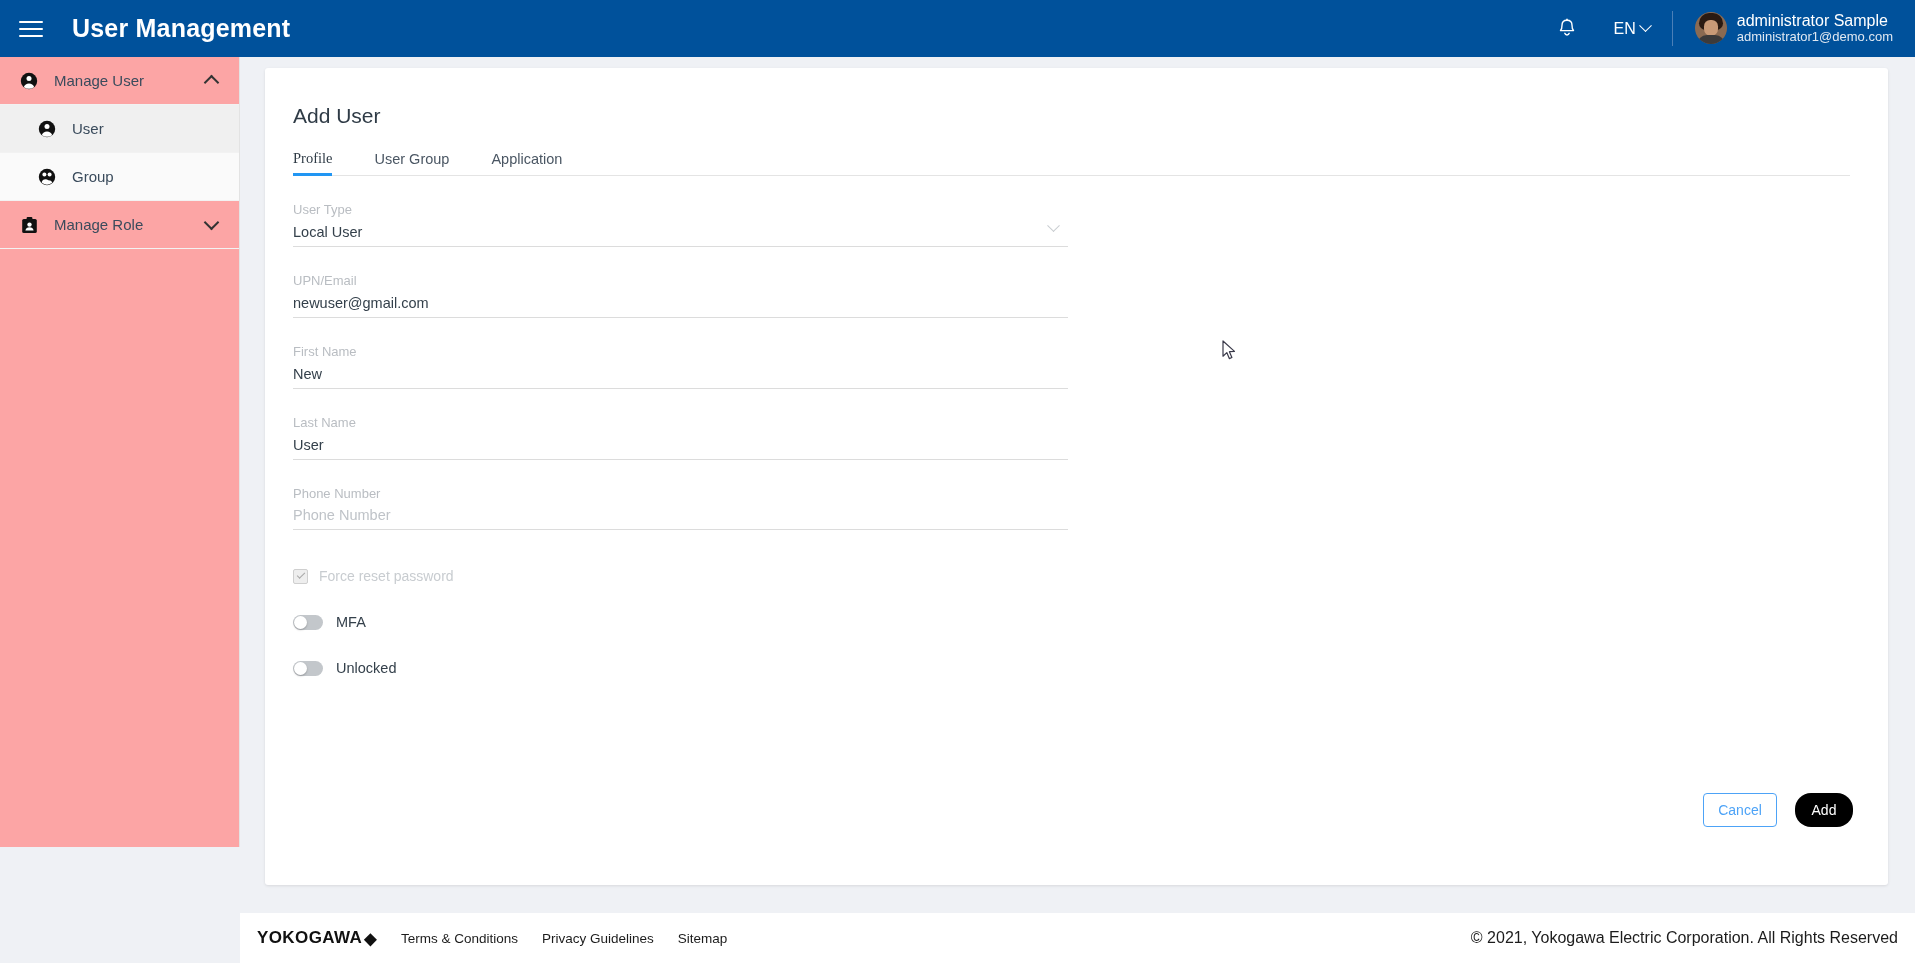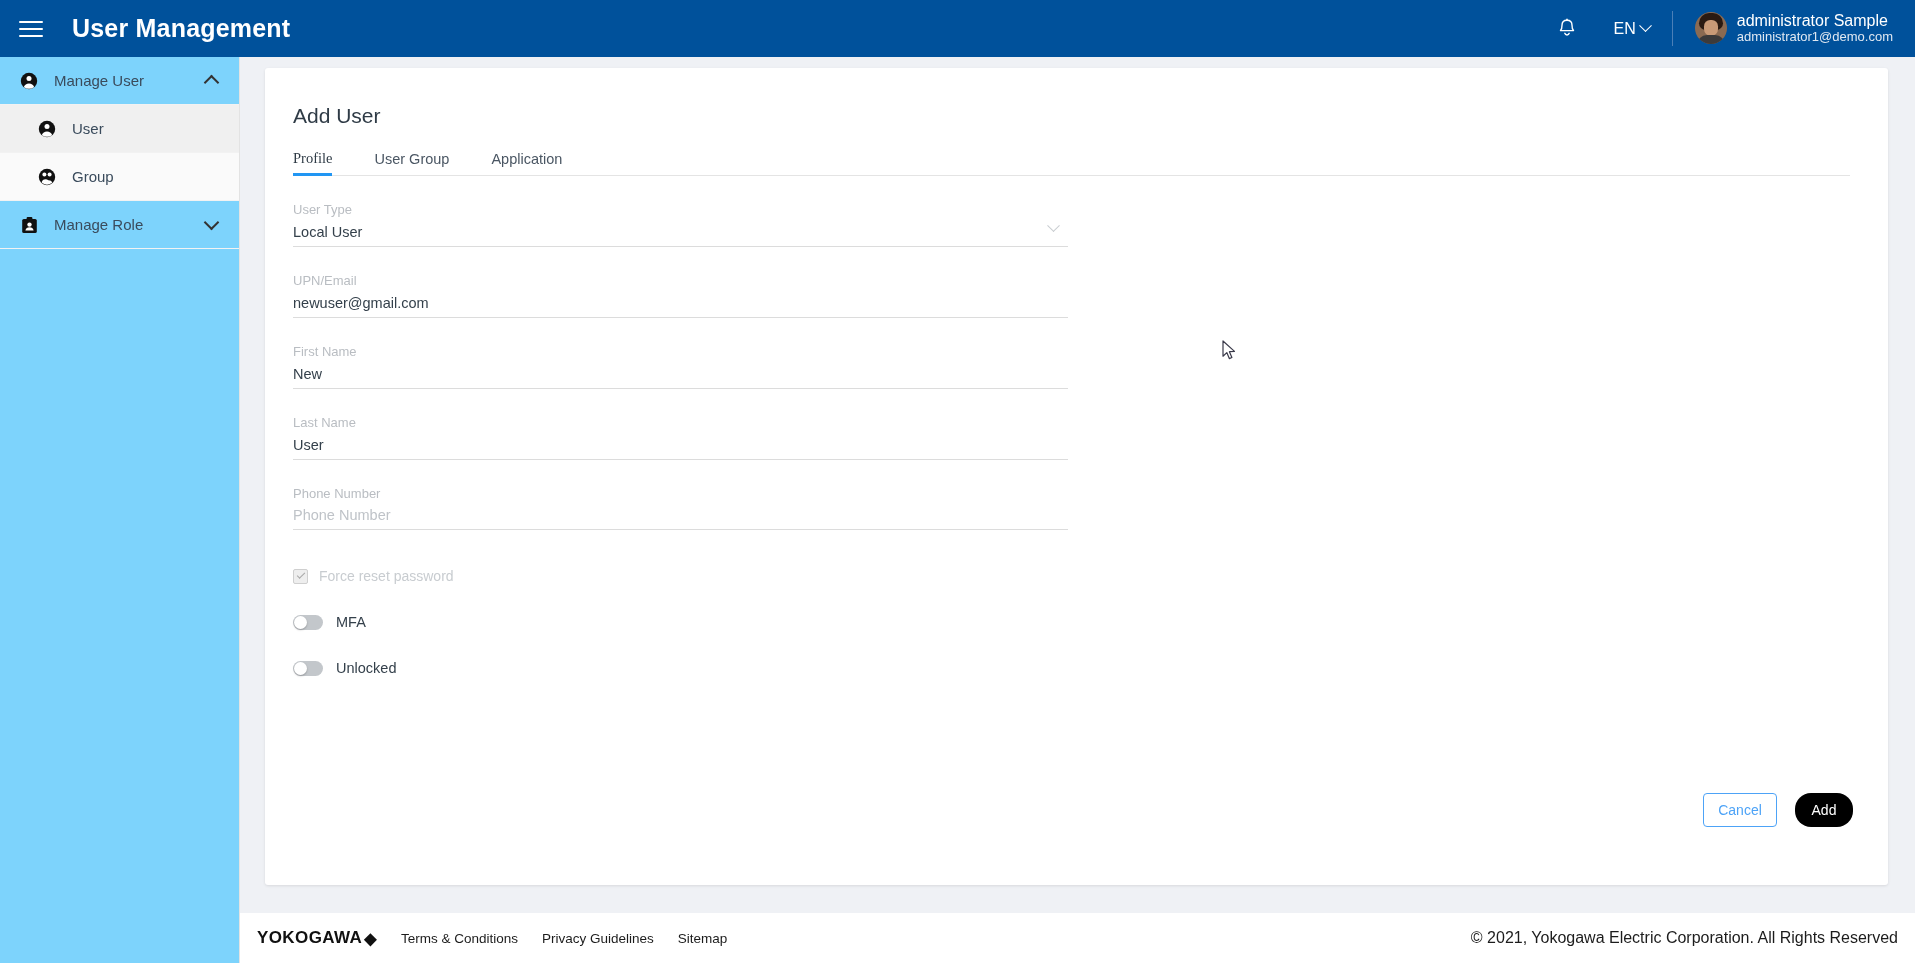--- a/index.html
+++ b/index.html
@@ -64,22 +64,22 @@
   #avatar .hair { position: absolute; left: 4px; top: 1px; width: 24px; height: 17px; background: #2a1a12; border-radius: 12px 12px 8px 8px; }
   #avatar .face { position: absolute; left: 9px; top: 8px; width: 14px; height: 16px; background: #c99a77; border-radius: 7px 7px 8px 8px; }
   #avatar .body { position: absolute; left: 2px; top: 23px; width: 28px; height: 12px; background: #3c3a3a; border-radius: 10px 10px 0 0; }
   #user-text { line-height: 1.15; }
   #user-name { color: #ffffff; font-size: 16px; white-space: nowrap; }
   #user-email { color: #dfe8f2; font-size: 13px; white-space: nowrap; }
 
   
   #sidebar {
     position: absolute; top: 57px; left: 0;
-    width: 240px; height: 906px;
-    background: #7dd3fc;
+    width: 240px; height: 790px;
+    background: #fca5a5;
     border-right: 1px solid #e3e3e3;
     z-index: 20;
   }
   .nav-item {
     height: 48px;
     display: flex; align-items: center;
     cursor: pointer;
     position: relative;
     font-size: 15px;
     color: #3a4b5c;

